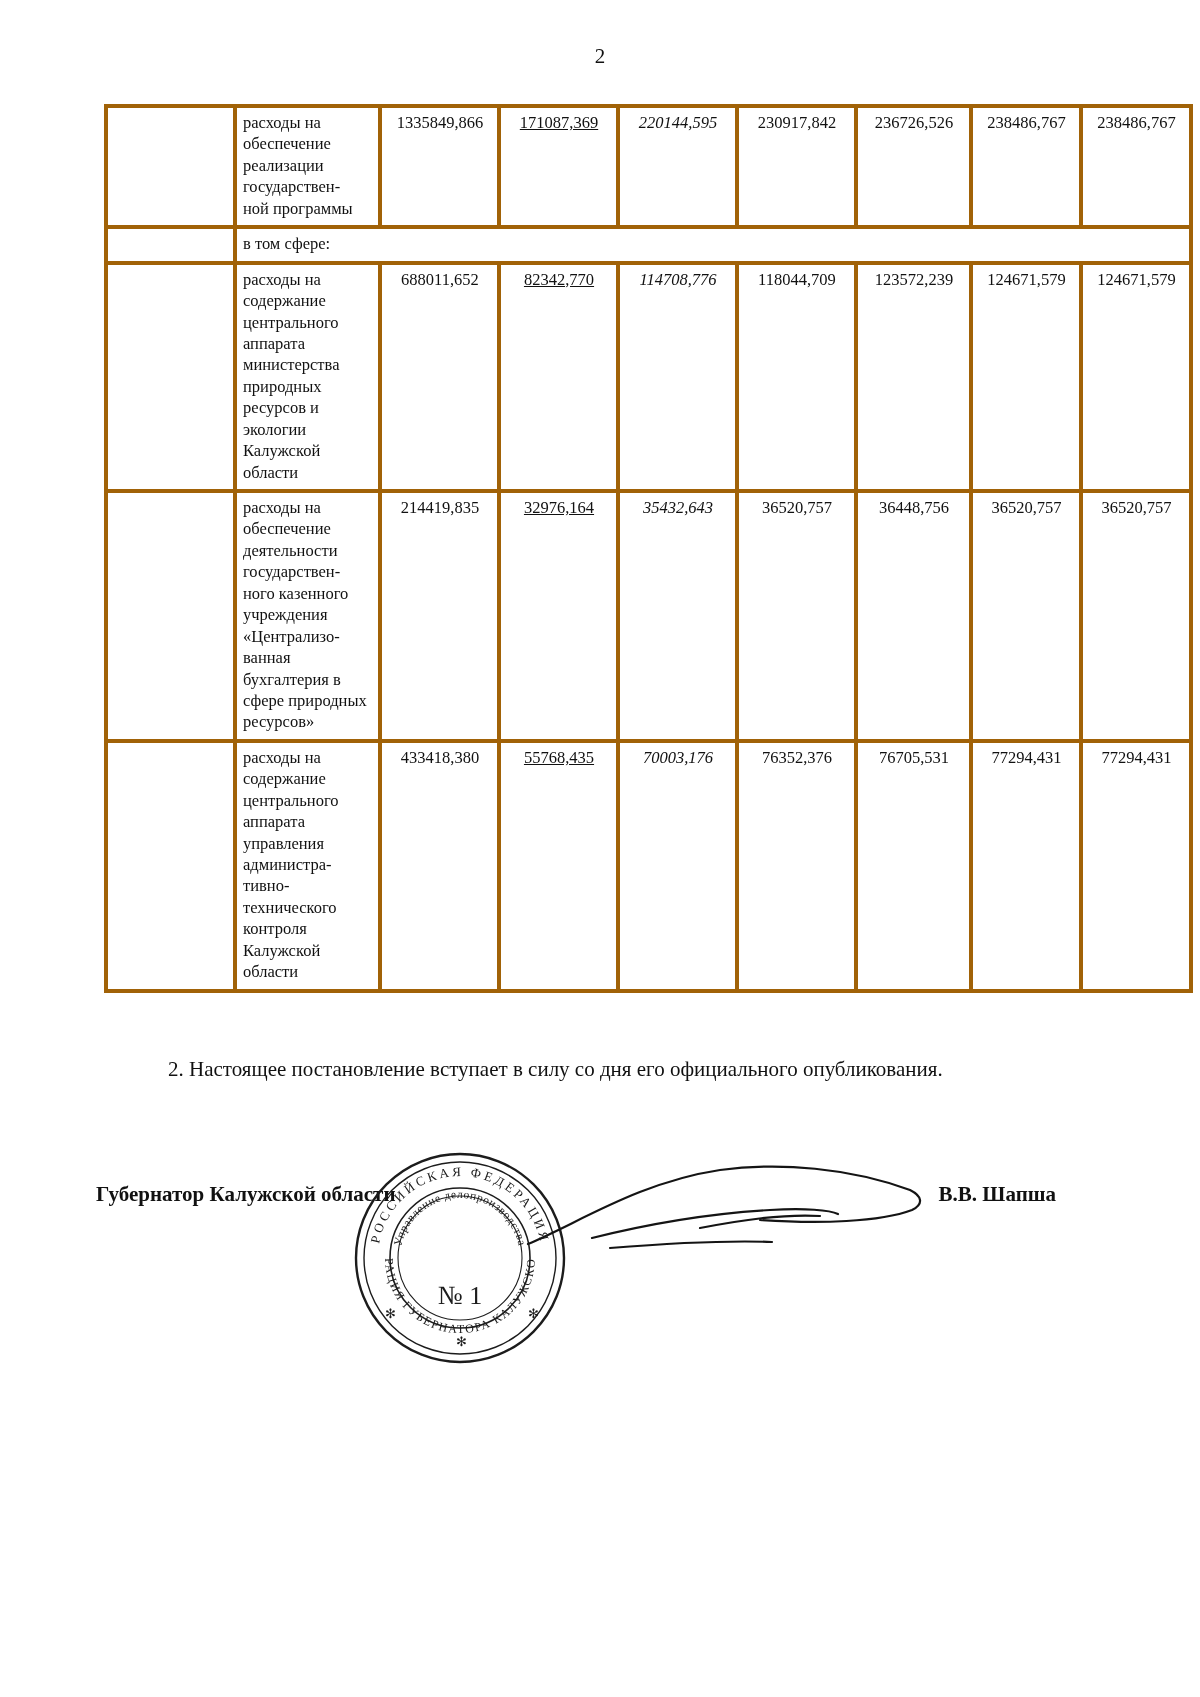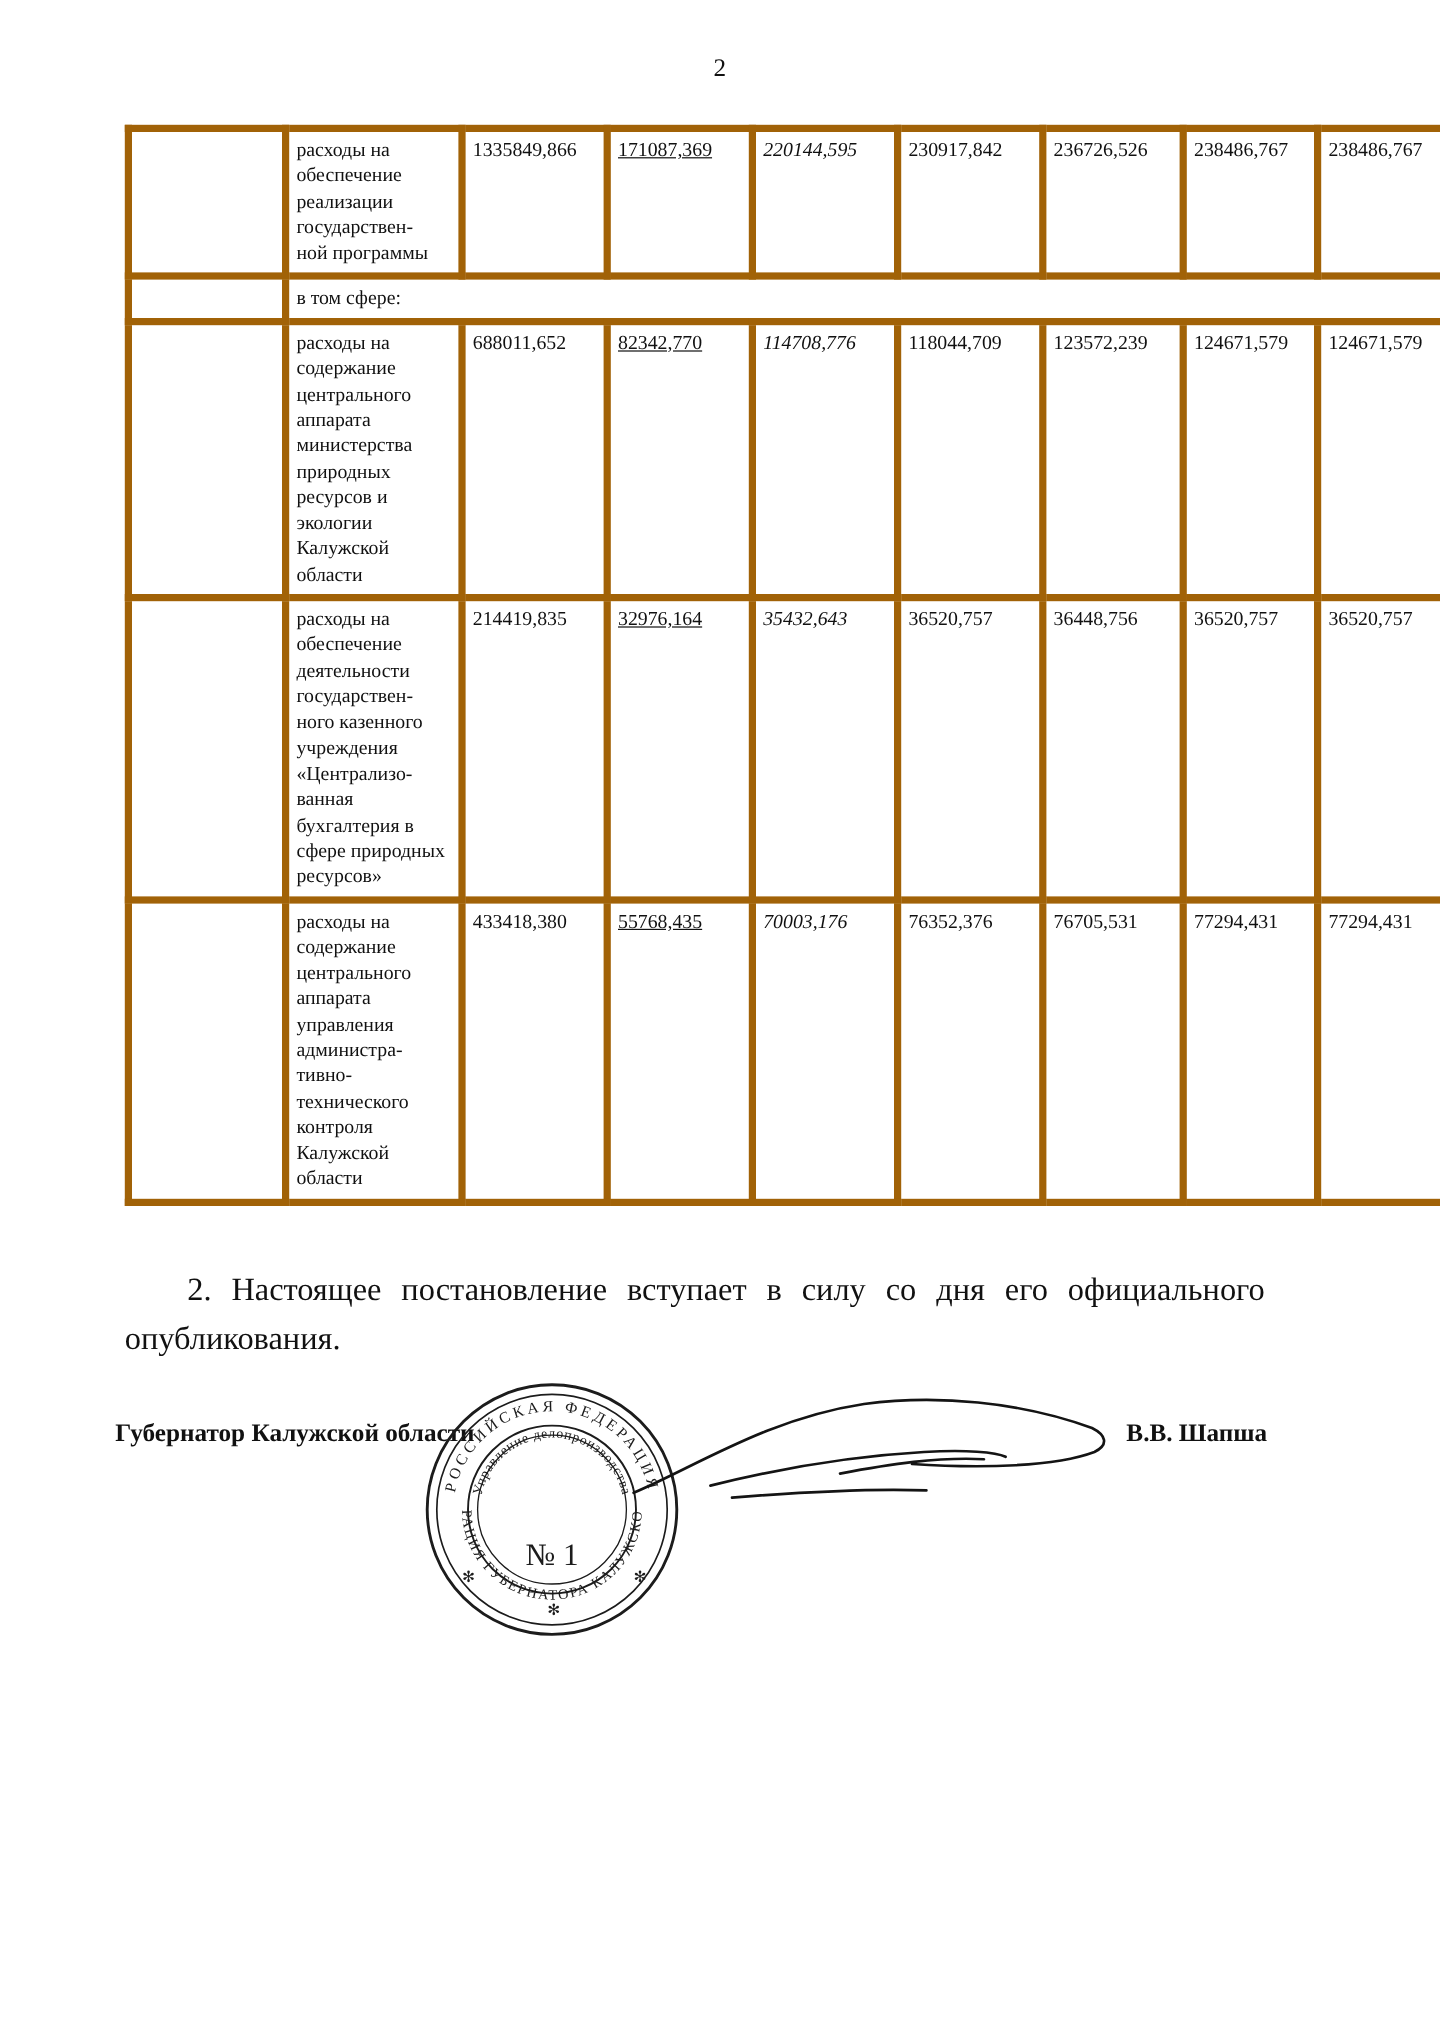--- a/index.html
+++ b/index.html
@@ -32,52 +32,53 @@
   }
   table.budget {
     position: absolute;
     top: 104px;
     left: 104px;
     width: 950px;
     border-collapse: collapse;
     table-layout: fixed;
   }
   table.budget td {
-    border: 6px solid #a16207;
+    border: 4px solid #a16207;
     vertical-align: top;
     padding: 4px 5px 6px 6px;
     font-size: 16.5px;
     line-height: 1.30;
     font-family: "Liberation Serif", serif;
   }
   td.col-blank { width: 114px; border-left: 1px solid #1b1b1b; }
   td.col-label { width: 130px; }
   td.num {
+    text-align: center;
     white-space: nowrap;
     font-size: 16px;
     padding-top: 5px;
   }
   td.c1 { width: 104px; }
   td.c2 { width: 104px; text-decoration: underline; }
   td.c3 { width: 104px; font-style: italic; }
   td.c4 { width: 104px; }
   td.c5 { width: 100px; }
   td.c6 { width: 95px; }
   td.c7 { width: 95px; }
   .label-cell { word-break: break-word; }
   .spanrow td {
     padding-top: 3px;
     padding-bottom: 4px;
   }
   .paragraph {
     position: absolute;
-    left: 104px;
+    left: 116px;
     top: 1054px;
     width: 950px;
-    font-size: 27px;
+    font-size: 21px;
     line-height: 1.50;
     text-align: justify;
     text-justify: inter-word;
   }
   .paragraph .indent {
     display: inline-block;
     width: 52px;
   }
   .signature-line {
     position: absolute;

